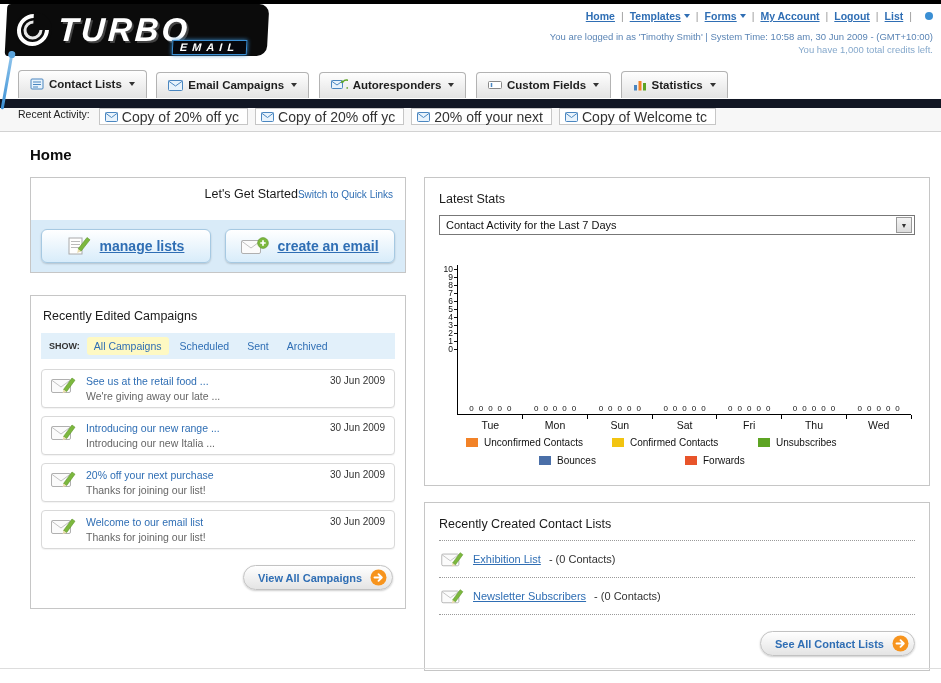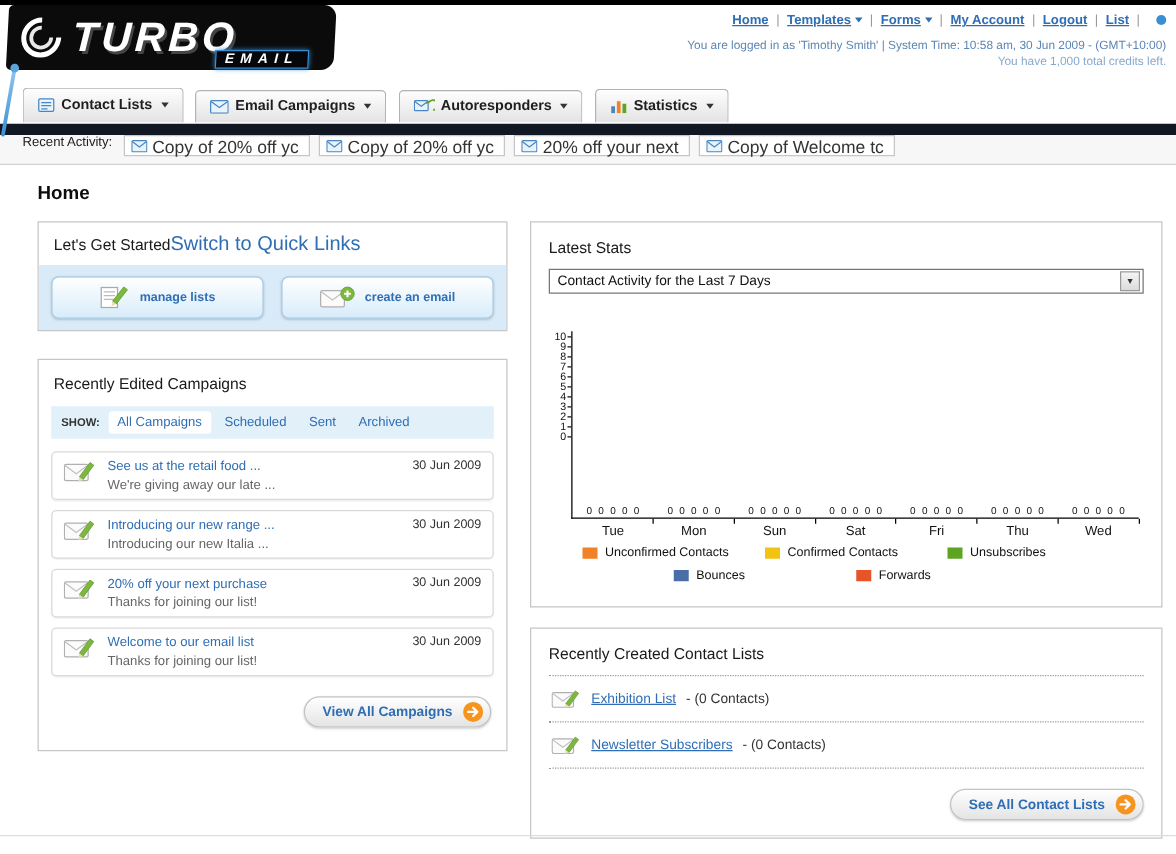--- a/index.html
+++ b/index.html
@@ -73,40 +73,41 @@
   .content { padding:10px 30px 0; }
   .page-title { font-size:15px; font-weight:bold; color:#0d0d0d; margin:4px 0 14px; }
   .columns { display:flex; gap:18px; }
   .left-col { width:376px; flex:none; }
   .right-col { flex:1; }
   .panel { border:1px solid #c6c6c6; background:#fff; }
   .panel-title { font-size:12.5px; color:#1a1a1a; }
 
   
   .gs-panel { margin-bottom:22px; }
-  .gs-header { display:flex; justify-content:flex-start; align-items:center; padding:9px 12px 7px; }
-  .gs-switch { font-size:16px; color:#2f6eb4; cursor:pointer; }
+  .gs-header { display:flex; justify-content:flex-end; align-items:center; padding:9px 12px 19px; }
+  .gs-switch { font-size:10px; color:#2f6eb4; cursor:pointer; }
   .gs-body { background:#d9ebf8; padding:9px 10px; display:flex; gap:14px; }
   .gs-btn {
     flex:1; display:flex; align-items:center; justify-content:center; gap:8px;
     background:linear-gradient(#ffffff,#d8ecfa); border:1px solid #a6c9e2; border-radius:6px;
-    height:34px; font-weight:bold; color:#2f6eb4; font-size:10px; cursor:pointer;
+    height:34px; font-weight:bold; color:#2f6eb4; font-size:14px; cursor:pointer;
     box-shadow:0 1px 2px rgba(0,0,0,.18);
+    text-decoration:underline;
   }
 
   
   .camp-panel { padding-bottom:6px; }
   .camp-title-row { padding:10px 12px 9px; }
   .camp-tabs {
     margin:0 10px; background:#e2f0fa; display:flex; align-items:center; gap:4px;
     padding:4px 8px; font-size:10.5px;
   }
   .show-label { font-size:9px; font-weight:bold; color:#333; margin-right:3px; }
   .camp-tab { color:#2f6eb4; padding:3px 7px; cursor:pointer; border-radius:3px; }
-  .camp-tab.active { background:#ffffff; }
+  .camp-tab.active { background:#fef9c3; }
   .camp-list { padding:10px 10px 2px; }
   .camp-item {
     border:1px solid #d9d9d9; border-radius:4px; padding:5px 9px; margin-bottom:8px;
     display:flex; gap:9px; align-items:flex-start; cursor:pointer; background:#fff;
     box-shadow:0 1px 1px rgba(0,0,0,.05);
   }
   .camp-text { flex:1; }
   .camp-name { color:#2f6eb4; font-size:10.5px; }
   .camp-sub { color:#666; font-size:10.5px; margin-top:3px; }
   .camp-date { font-size:10px; color:#333; white-space:nowrap; }
@@ -227,20 +228,28 @@
     <svg width="17" height="12" viewBox="0 0 17 12">
         <rect x="0.5" y="1.5" width="11" height="8" rx="1" fill="#e8f3fc" stroke="#4a86c0"></rect>
         <path d="M0.5 2 L6 6 L11.5 2" fill="none" stroke="#4a86c0"></path>
         <path d="M15.5 9 a4 4 0 1 0 -3.5 -6.2" fill="none" stroke="#5da423" stroke-width="1.4"></path>
         <path d="M10.5 1 L13 3.2 L10 4.2 Z" fill="#5da423"></path>
       </svg>
     <span>Autoresponders</span>
     <span class="chev-dark"></span>
   </span>
   <span class="nav-tab">
+    <svg width="14" height="12" viewBox="0 0 14 12">
+        <rect x="0.5" y="2.5" width="13" height="7" rx="1" fill="#fff" stroke="#888"></rect>
+        <line x1="3.5" y1="4" x2="3.5" y2="8" stroke="#4a86c0" stroke-width="1.5"></line>
+      </svg>
+    <span>Custom Fields</span>
+    <span class="chev-dark"></span>
+  </span>
+  <span class="nav-tab">
     <svg width="14" height="13" viewBox="0 0 14 13">
         <rect x="1" y="7" width="3" height="5.5" fill="#4a86c0"></rect>
         <rect x="5.5" y="3" width="3" height="9.5" fill="#f28227"></rect>
         <rect x="10" y="5" width="3" height="7.5" fill="#5da423"></rect>
       </svg>
     <span>Statistics</span>
     <span class="chev-dark"></span>
   </span>
 </div>
 <div class="dark-bar"></div>

